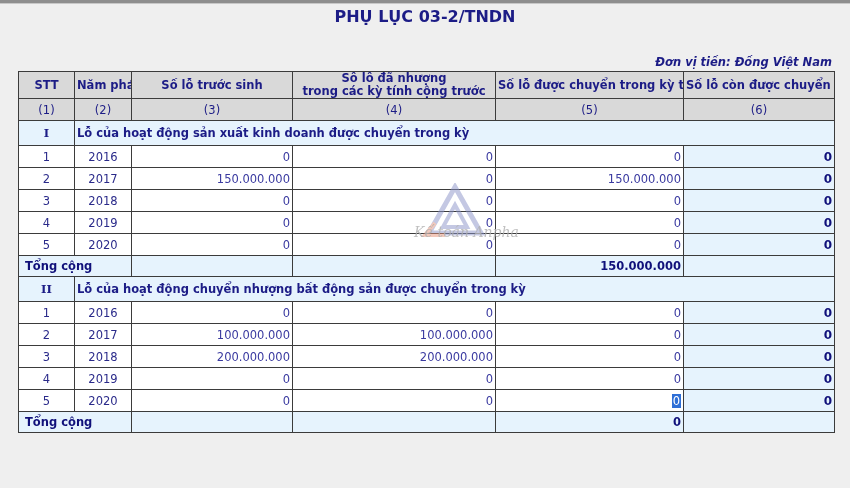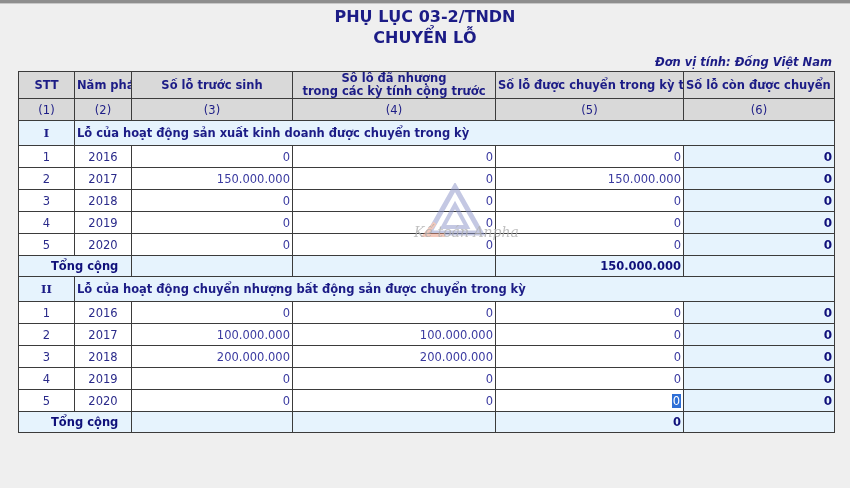--- a/index.html
+++ b/index.html
@@ -37,42 +37,41 @@
     background: #d9d9d9; font-weight: bold; color: #1c1c86;
     height: 58px; white-space: normal; line-height: 13px; font-size: 11.5px;
   }
   td.colnum { background: #d9d9d9; text-align: center; height: 20px; color: #1c1c86; }
   tr.section td { background: #e6f3fd; font-weight: bold; height: 24px; color: #1c1c86; }
   tr.section td.roman { text-align: center; font-family: "DejaVu Serif", serif; }
   td.c { text-align: center; background: #ffffff; color: #2a2a8a; }
   td.r { text-align: right; background: #ffffff; color: #3a3aa0; }
   td.rb { text-align: right; background: #e6f3fd; font-weight: bold; color: #10107a; font-size: 12px; }
   tr.total td { background: #e6f3fd; font-weight: bold; color: #10107a; height: 20px; }
-  tr.total td.lbl { padding-left: 32px; margin-left: 20px; }
+  tr.total td.lbl { padding-left: 6px; margin-left: 20px; }
   tr.total td.num { text-align: right; }
   .sel { background: #2f6fd6; color: #ffffff; padding: 0 1px; }
   .watermark {
     position: absolute; left: 415px; top: 183px; width: 80px; height: 60px; pointer-events: none; opacity: 0.5;
   }
   .wm-text {
     position: absolute; left: 414px; top: 224px; font-family: "DejaVu Serif", serif; font-style: italic;
     font-size: 14px; color: #b0b0b0; opacity: 0.8; pointer-events: none;
   }
 </style>
 </head>
 <body>
 
 <div class="top-rule"></div>
 
 <div class="title">
   <div>PHỤ LỤC 03-2/TNDN</div>
-  <div>CHUYỂN LỖ</div>
 </div>
 
-<div class="unit">Đơn vị tính: Đồng Việt Nam</div>
+<div class="unit">Đơn vị tiền: Đồng Việt Nam</div>
 
 <table class="grid">
   <colgroup>
     <col style="width:56px">
       <col style="width:57px">
       <col style="width:161px">
       <col style="width:203px">
       <col style="width:188px">
       <col style="width:151px">
   </colgroup>

